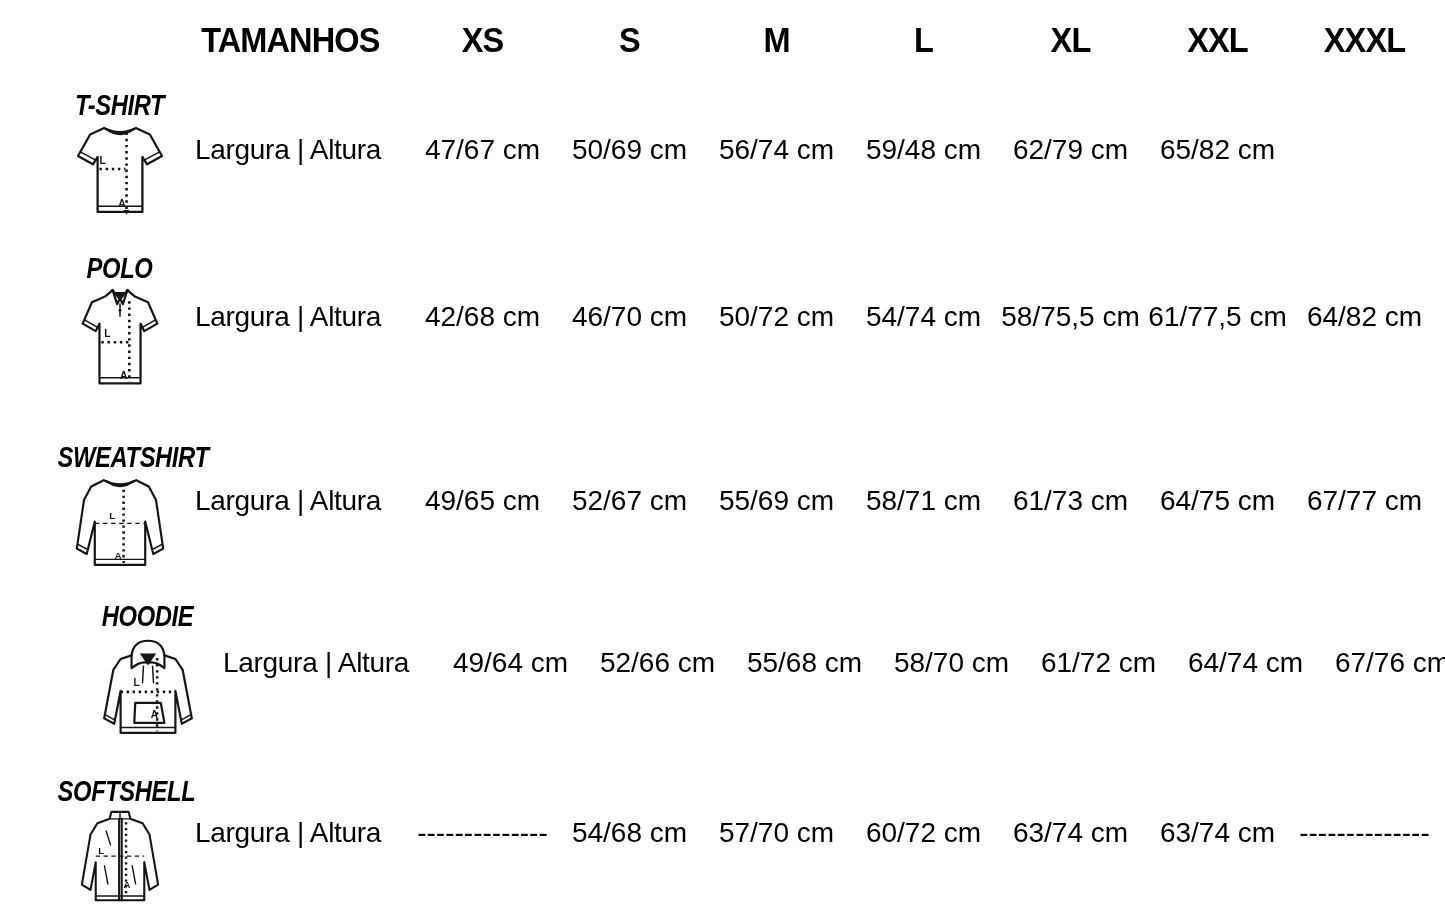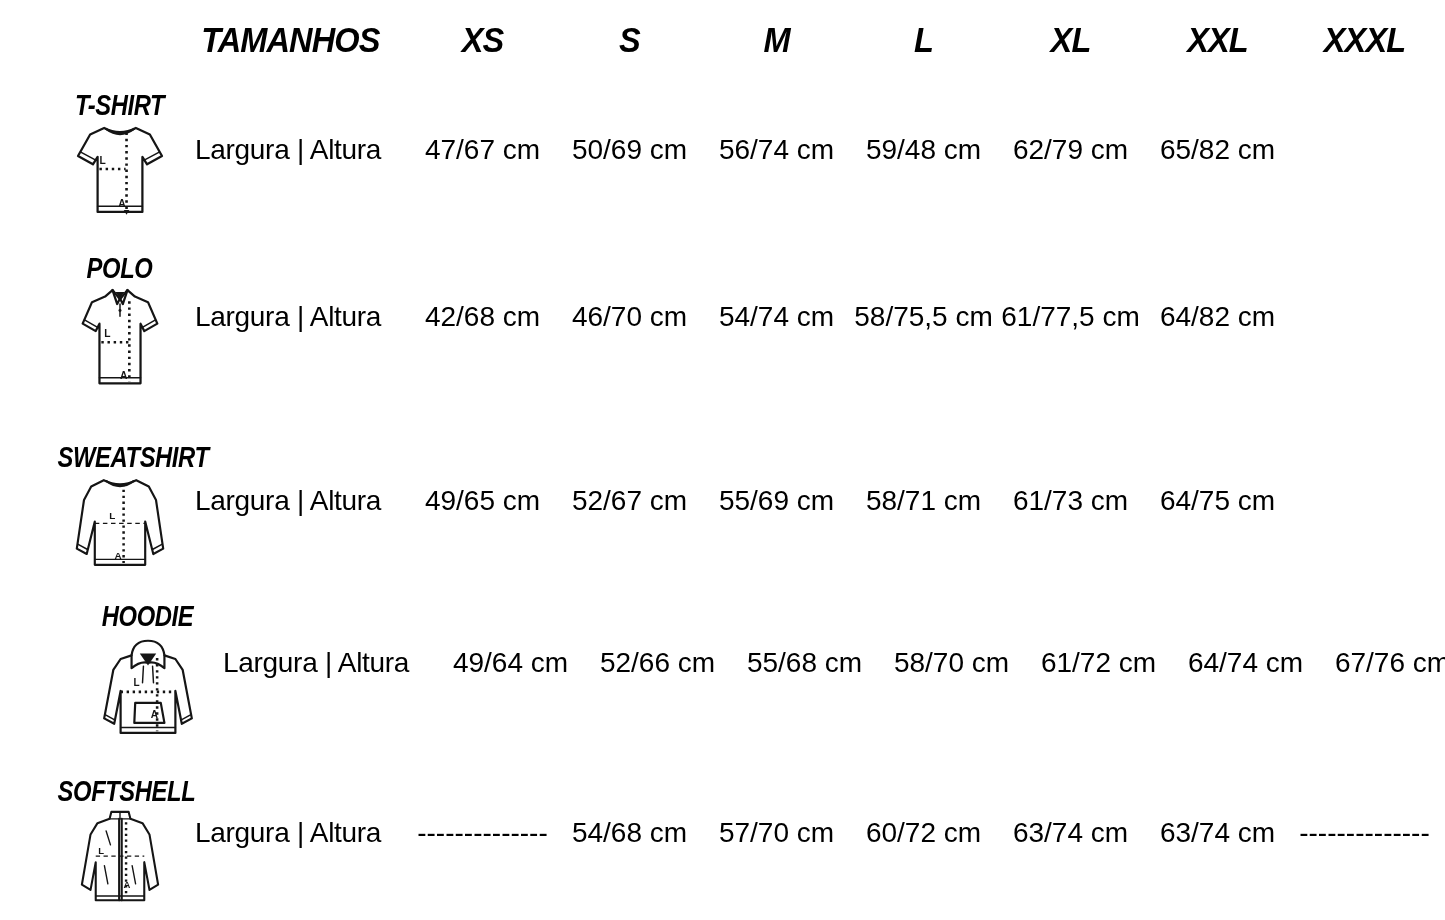--- a/index.html
+++ b/index.html
@@ -11,21 +11,21 @@
   }
   .page { width:1445px; height:920px; position:relative; background:#fff; }
 
   .grid-row {
     display:grid;
     grid-template-columns:195px 178px 36px repeat(7, 147px);
     align-items:start;
   }
 
   
-  .header-row { height:85px; padding-top:20px;font-style:italic; }
+  .header-row { height:85px; padding-top:20px; }
   .head-cell {
     font-weight:bold; font-size:35px; letter-spacing:-1px;
     text-align:center; transform:scaleX(0.93);
     white-space:nowrap;
   }
 
   
   .product-row { position:relative; }
   .row-tshirt    { height:160px; --val-pad:50px; --label-pad:5px;  --icon-gap:2px; }
   .row-polo      { height:185px; --val-pad:57px; --label-pad:8px;  --icon-gap:5px; }
@@ -118,20 +118,21 @@
         <line class="dotv" x1="70" y1="14" x2="70" y2="100"></line>
         <line class="doth" x1="40" y1="58" x2="69" y2="58"></line>
         <text class="letter" x="43" y="52">L</text>
         <text class="letter" x="60" y="97">A</text>
       </svg>
     </div>
     <div class="value-cell measure-cell">Largura | Altura</div>
     <div class="spacer"></div>
     <div class="value-cell">42/68 cm</div>
     <div class="value-cell">46/70 cm</div>
+    <div class="value-cell">50/72 cm</div>
     <div class="value-cell">54/74 cm</div>
     <div class="value-cell">58/75,5 cm</div>
     <div class="value-cell">61/77,5 cm</div>
     <div class="value-cell">64/82 cm</div>
   </div>
 
   <div class="grid-row product-row row-sweat">
     <div class="product-cell">
       <div class="product-label">SWEATSHIRT</div>
       <svg class="garment" width="108" height="99" viewBox="0 0 120 110">
@@ -147,20 +148,21 @@
       </svg>
     </div>
     <div class="value-cell measure-cell">Largura | Altura</div>
     <div class="spacer"></div>
     <div class="value-cell">49/65 cm</div>
     <div class="value-cell">52/67 cm</div>
     <div class="value-cell">55/69 cm</div>
     <div class="value-cell">58/71 cm</div>
     <div class="value-cell">61/73 cm</div>
     <div class="value-cell">64/75 cm</div>
+    <div class="value-cell">67/77 cm</div>
   </div>
 
   <div class="grid-row product-row row-hoodie">
     <div class="product-cell">
       <div class="product-label">HOODIE</div>
       <svg class="garment" width="110" height="105" viewBox="0 0 120 115">
         <path class="ln" d="M42,19 Q44,3 60,3 Q76,3 78,19 L78,33 Q69,25 60,27 Q51,25 42,33 Z"></path>
         <path class="fillDark" d="M51,17 L69,17 L60,30 Z"></path>
         <path class="ln" d="M42,19 L30,23 L22,35 L12,88 L23,94 L30,58 L30,104 L90,104 L90,58 L97,94 L108,88 L98,35 L90,23 L78,19"></path>
         <path class="thin" d="M55,31 L54,49" stroke-width="2.2"></path>

